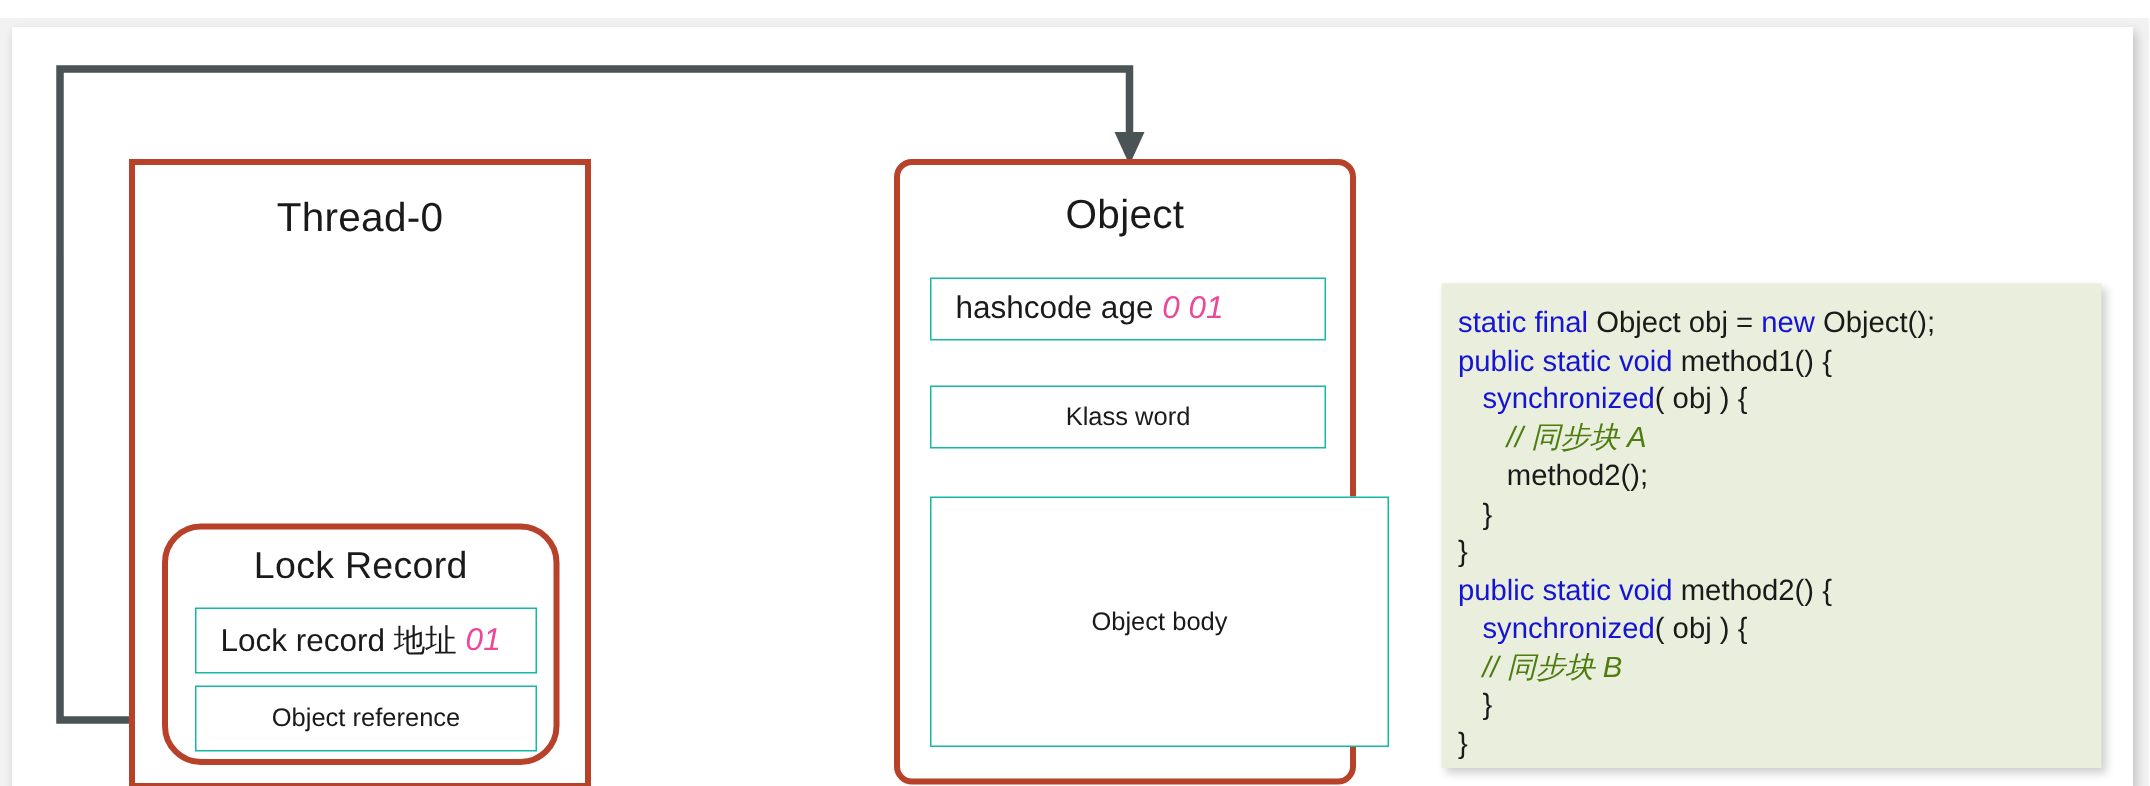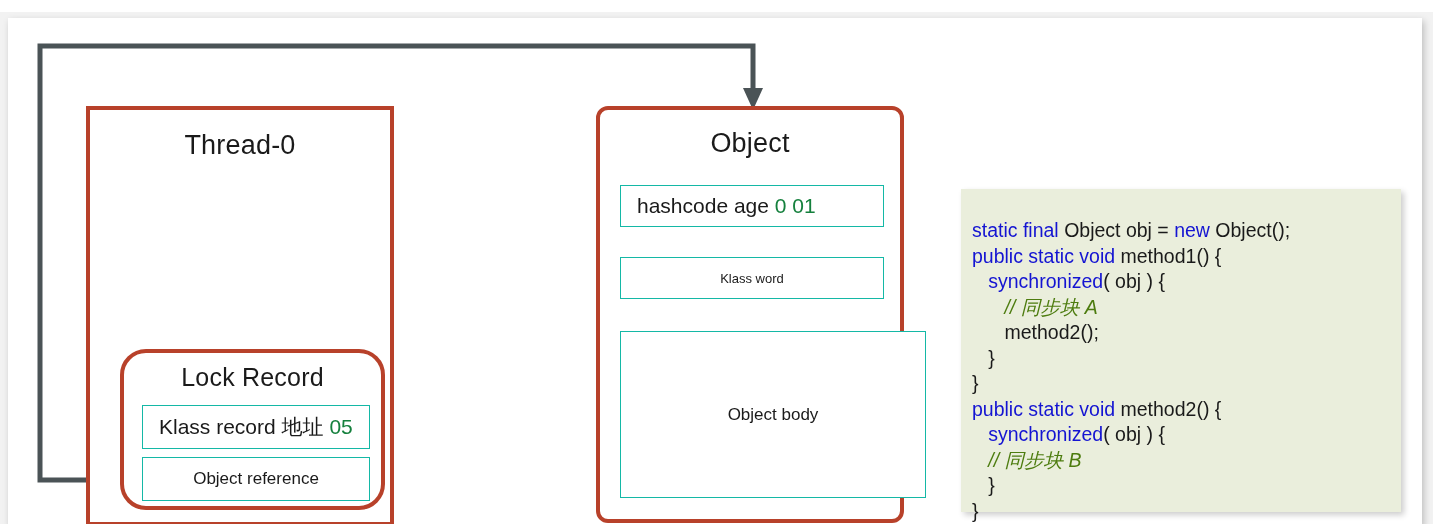--- a/index.html
+++ b/index.html
@@ -63,62 +63,62 @@
   .cell.center { justify-content: center; }
   .cell.left   { justify-content: flex-start; padding-left: 16px; }
 
   
   #thread-box  { left: 78px;  top: 88px;  width: 308px; height: 420px; }
   #thread-title{ top: 20px; }
 
   #lock-record-box {
     position: absolute;
     box-sizing: border-box;
-    left: 112px;
+    left: 100px;
     top: 331px;
     width: 265px;
     height: 161px;
     border: 4px solid #B8412A;
     border-radius: 26px;
     background: #ffffff;
   }
   #lock-record-title { top: 10px; font-size: 25px; }
 
   #lock-addr-cell { left: 18px;  top: 52px;  width: 228px; height: 44px;  font-size: 21px; }
   #objref-cell    { left: 18px;  top: 104px; width: 228px; height: 44px;  font-size: 17px; }
 
   
   #object-box   { left: 588px; top: 88px; width: 308px; height: 417px; border-radius: 12px; }
   #object-title { top: 18px; }
 
   #hashcode-cell { left: 20px; top: 75px;  width: 264px; height: 42px; font-size: 21px; }
-  #klass-cell    { left: 20px; top: 147px; width: 264px; height: 42px; font-size: 13px; }
+  #klass-cell    { left: 20px; top: 147px; width: 264px; height: 42px; font-size: 17px; }
   #body-cell     { left: 20px; top: 221px; width: 306px; height: 167px; font-size: 17px; }
 
-  .red { color: #15803d; }
+  .red { color: #ec4899; font-style: italic; }
 
   
   #connectors {
     position: absolute;
     left: 0; top: 0;
     width: 1433px; height: 524px;
     pointer-events: none;
   }
 
   
   #code-panel {
     position: absolute;
     left: 953px;
     top: 171px;
     width: 440px;
     height: 323px;
     background: #EAEEDC;
     box-shadow: 3px 3px 6px rgba(0,0,0,0.20);
     box-sizing: border-box;
-    padding: 29px 0 0 11px;
+    padding: 14px 0 0 11px;
     font-family: "Liberation Sans", "DejaVu Sans", sans-serif;
     font-size: 19.5px;
     line-height: 25.5px;
     color: #1a1a1a;
     white-space: pre;
   }
   #code-panel .kw  { color: #1414D2; }
   #code-panel .cmt { color: #4d7c0f; font-style: italic; }
   .code-line { white-space: pre; }
 </style>
@@ -136,23 +136,23 @@
     </svg>
 
     <div class="box" id="thread-box">
       <div class="box-title" id="thread-title">Thread-0</div>
     </div>
 
     <div id="lock-record-box">
       <div class="box-title" id="lock-record-title">Lock Record</div>
 
       <div class="cell left" id="lock-addr-cell">
-        <span>Klass record 地址</span>
+        <span>Lock record 地址</span>
         <span>&nbsp;</span>
-        <span class="red">05</span>
+        <span class="red">01</span>
       </div>
 
       <div class="cell center" id="objref-cell">
         <span>Object reference</span>
       </div>
     </div>
 
     <div class="box" id="object-box">
       <div class="box-title" id="object-title">Object</div>
 

